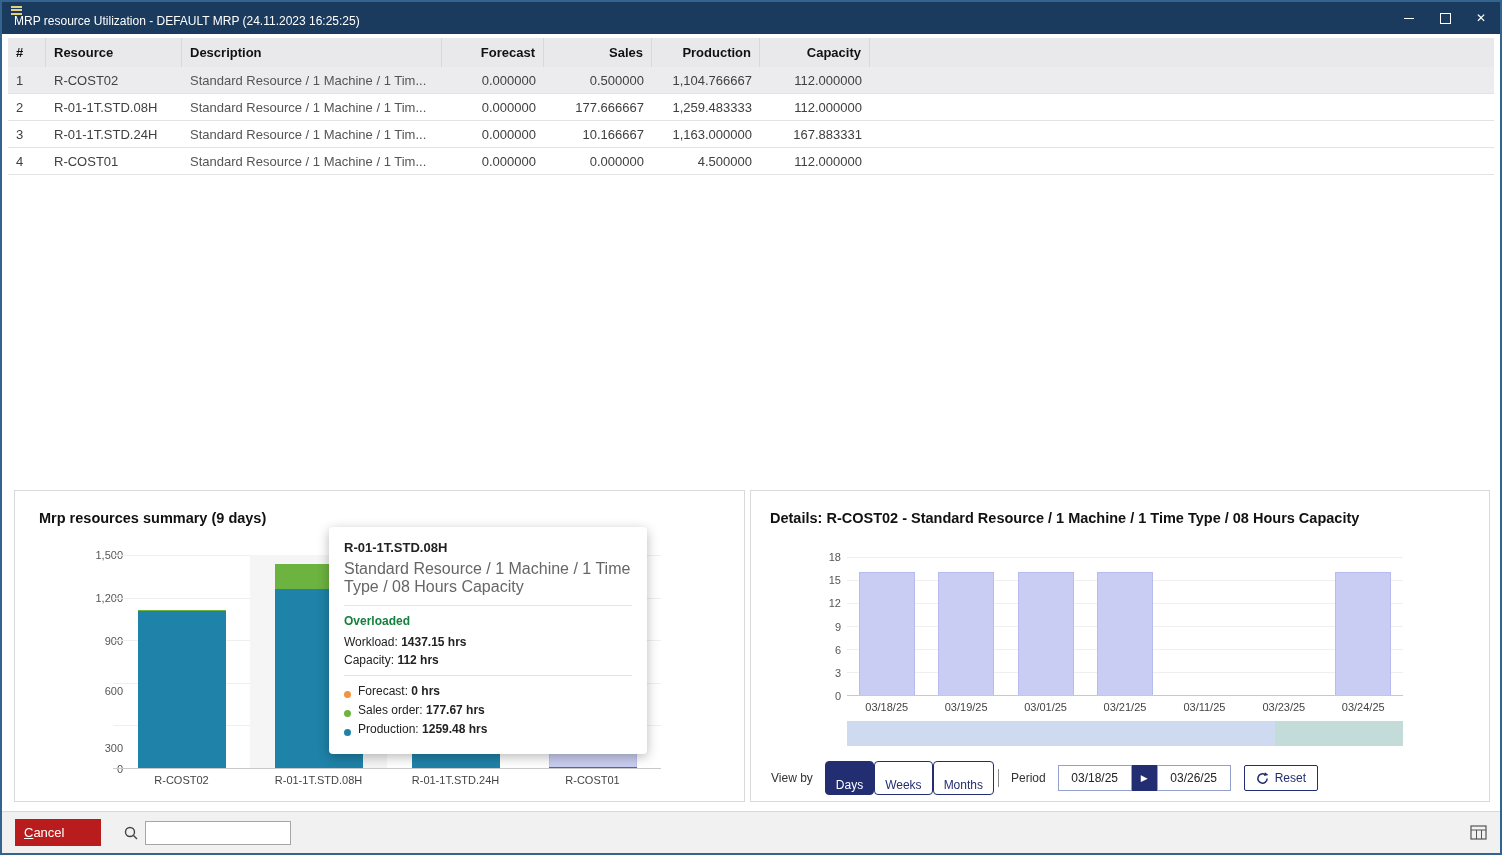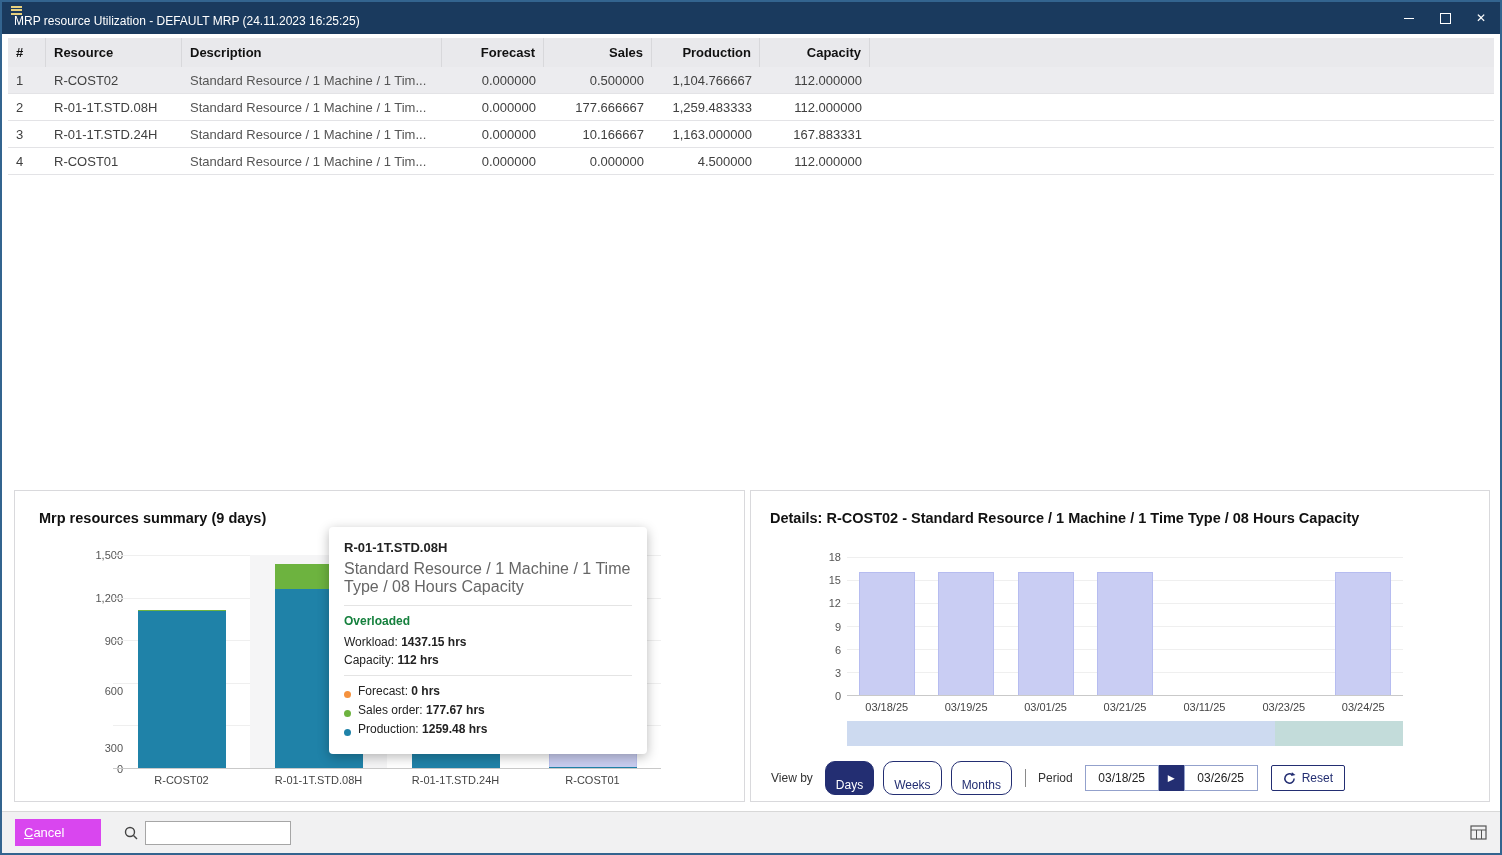--- a/index.html
+++ b/index.html
@@ -68,34 +68,34 @@
   .tt-title{font-weight:bold;font-size:13px;}
   .tt-sub{font-size:16px;color:#666;margin:5px 0 9px;}
   .tt-hr{border-top:1px solid #e4e4e4;margin:8px 0;}
   .tt-status{color:#15803d;font-weight:bold;margin:8px 0 7px;}
   .tt-line{margin:4px 0;}
   .tt-leg{margin:5px 0;display:flex;align-items:flex-end;}
   .dot{width:7px;height:7px;border-radius:50%;display:inline-block;margin-right:7px;flex:none;}
   
   .controls{position:absolute;left:20px;top:270px;right:16px;display:flex;align-items:center;font-size:12px;color:#333;}
   .lbl{margin-right:12px;}
-  .vbtn{height:26px;padding:16px 10px;margin-right:9px;border:1px solid #232e72;background:#fff;color:#232e72;
-        font-size:12px;font-family:inherit;border-radius:10px;cursor:pointer;}
+  .vbtn{height:26px;padding:16px 10px;border:1px solid #232e72;background:#fff;color:#232e72;
+        font-size:12px;font-family:inherit;border-radius:4px;cursor:pointer;}
   .vbtn.sel{background:#232e72;color:#fff;}
   .sep{width:1px;height:18px;background:#8a8a8a;margin:0 12px 0 4px;}
   .datebox{height:26px;width:74px;border:1px solid #93a1cc;background:#fff;display:flex;align-items:center;
            justify-content:center;color:#222;cursor:text;}
   .advbtn{height:26px;width:25px;background:#232e72;display:flex;align-items:center;justify-content:center;cursor:pointer;}
   .advbtn::before{content:"\25B6";color:#fff;font-size:9px;}
   .reset{height:26px;padding:0 11px;margin-left:13px;border:1px solid #232e72;background:#fff;color:#232e72;
          font-size:12px;font-family:inherit;border-radius:2px;display:flex;align-items:center;gap:6px;cursor:pointer;}
   
   .footer{position:absolute;left:0;right:0;bottom:0;height:42px;background:#f1f1f2;border-top:1px solid #d8d8d8;
           display:flex;align-items:center;padding:0 13px;}
-  .cancel{width:86px;height:27px;background:#d946ef;color:#fff;border:none;font-size:13px;font-family:inherit;
+  .cancel{width:86px;height:27px;background:#b91c1c;color:#fff;border:none;font-size:13px;font-family:inherit;
           text-align:left;padding-left:9px;cursor:pointer;}
   .cancel u{text-decoration:underline;}
   .searchwrap{display:flex;align-items:center;margin-left:22px;gap:6px;}
   .searchinput{width:146px;height:24px;border:1px solid #a6a6a6;font-size:12px;padding:0 5px;font-family:inherit;}
   .footer-right{margin-left:auto;display:flex;align-items:center;cursor:pointer;}
 </style>
 </head>
 <body>
 
 <div class="window">

